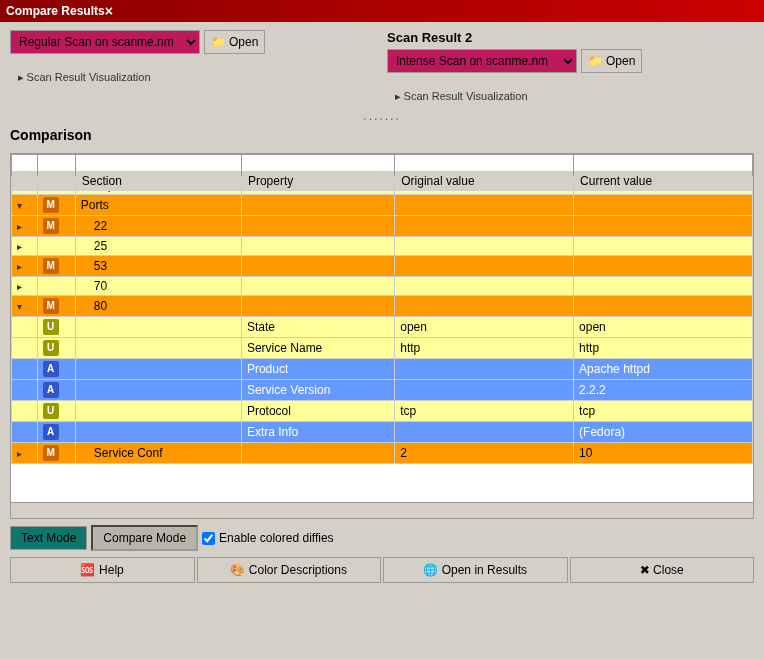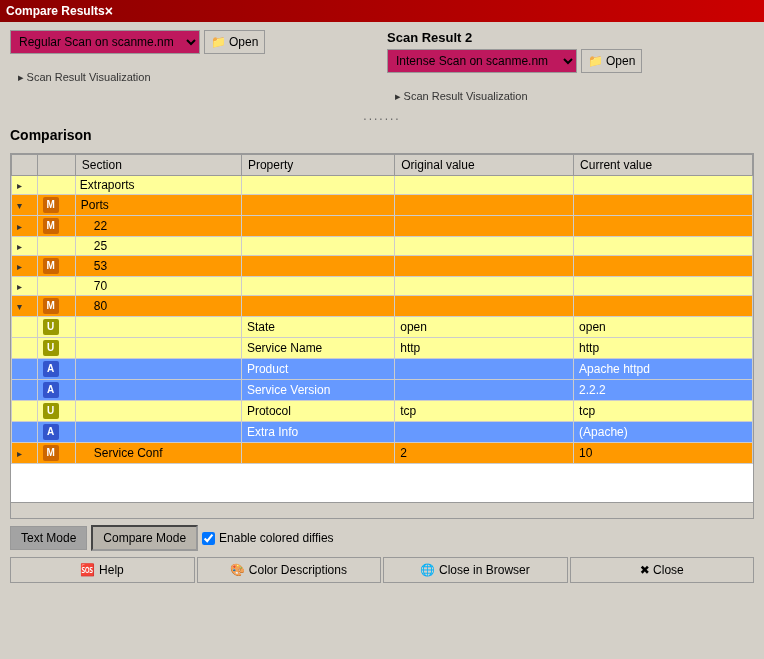--- a/index.html
+++ b/index.html
@@ -105,21 +105,21 @@
       width: 100%;
       min-width: 680px;
     }
     thead th {
       background: #d4d0c8;
       border: 1px solid #999;
       padding: 3px 6px;
       text-align: left;
       font-weight: normal;
       position: sticky;
-      top: 0;
+      top: 16px;
       z-index: 1;
     }
     tbody td {
       border: 1px solid #ccc;
       padding: 2px 5px;
     }
     .row-orange { background: #ff9900; }
     .row-yellow { background: #ffff99; }
     .row-blue { background: #6699ff; color: #fff; }
     .row-blue td { color: #fff; }
@@ -149,21 +149,21 @@
       border-top: none;
     }
     .footer-buttons {
       margin-top: 6px;
       display: flex;
       gap: 4px;
       align-items: center;
     }
     .mode-btn {
       border: 1px solid #999;
-      background: #a3a3a3;
+      background: #0f766e;
       padding: 4px 10px;
       font-size: 12px;
       cursor: pointer;
     }
     .mode-btn.active {
       background: #b8b4ac;
       border: 2px inset #999;
     }
     .checkbox-label {
       display: flex;
@@ -348,21 +348,21 @@
               <td class="col-property">Protocol</td>
               <td class="col-original">tcp</td>
               <td class="col-current">tcp</td>
             </tr>
             <tr class="row-blue">
               <td class="col-arrow row-expand-arrow"></td>
               <td class="col-badge"><span class="badge badge-a">A</span></td>
               <td class="col-section indent-3"></td>
               <td class="col-property">Extra Info</td>
               <td class="col-original"></td>
-              <td class="col-current">(Apache)</td>
+              <td class="col-current">(Fedora)</td>
             </tr>
             <tr class="row-orange">
               <td class="col-arrow row-expand-arrow">▸</td>
               <td class="col-badge"><span class="badge badge-m">M</span></td>
               <td class="col-section indent-2">Service Conf</td>
               <td class="col-property"></td>
               <td class="col-original">2</td>
               <td class="col-current">10</td>
             </tr>
           </tbody>
@@ -385,20 +385,20 @@
     <button class="bottom-bar-btn">
       <span>🆘 </span>
       <span>Help</span>
     </button>
     <button class="bottom-bar-btn">
       <span>🎨 </span>
       <span>Color Descriptions</span>
     </button>
     <button class="bottom-bar-btn">
       <span>🌐 </span>
-      <span>Close in Browser</span>
+      <span>Open in Results</span>
     </button>
     <button class="bottom-bar-btn">
       <span>✖ </span>
       <span>Close</span>
     </button>
   </div>
 </div>
 
 </body></html>

